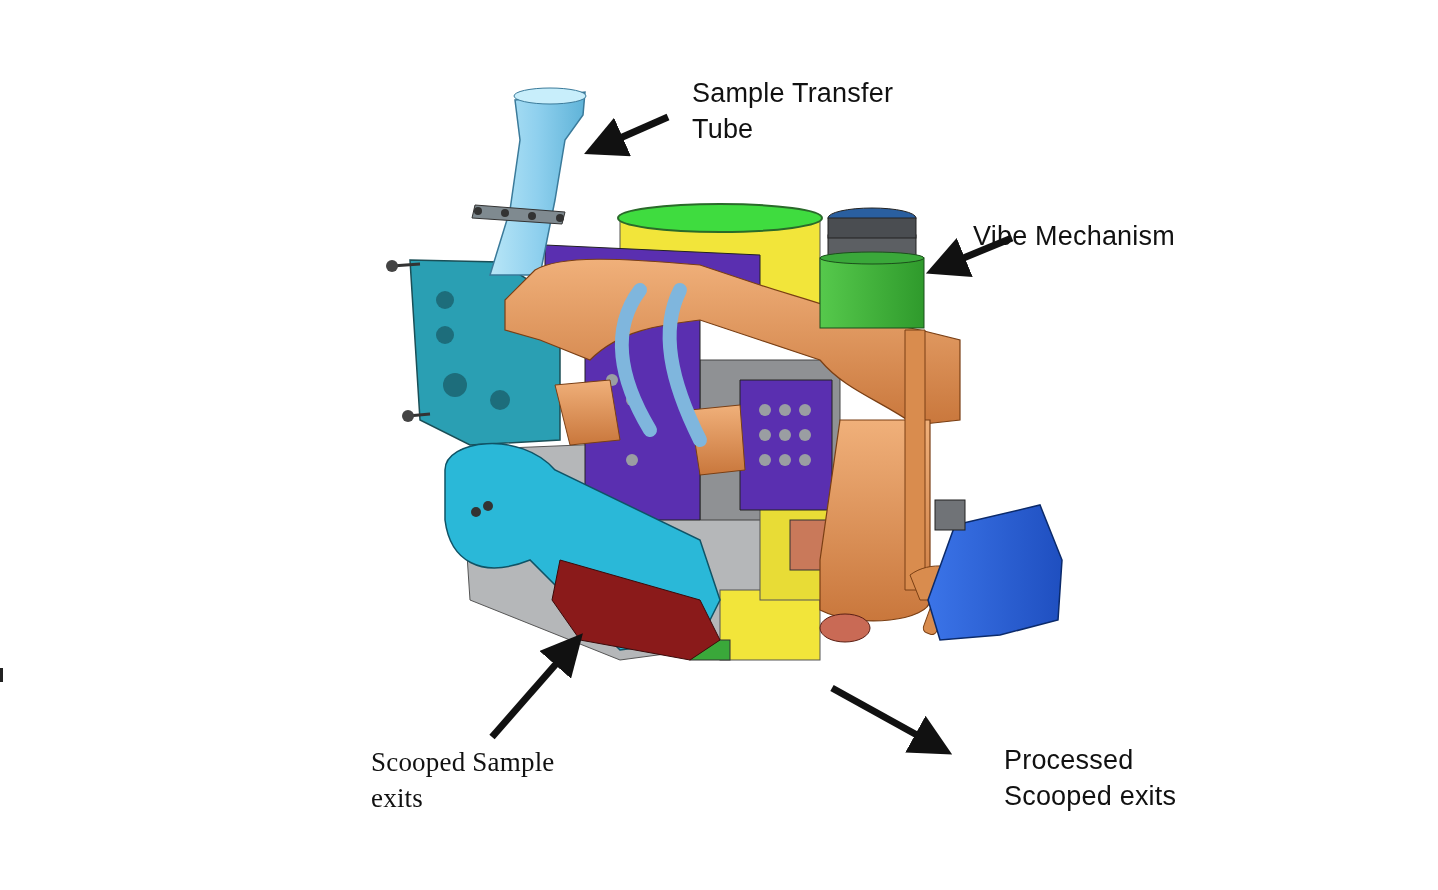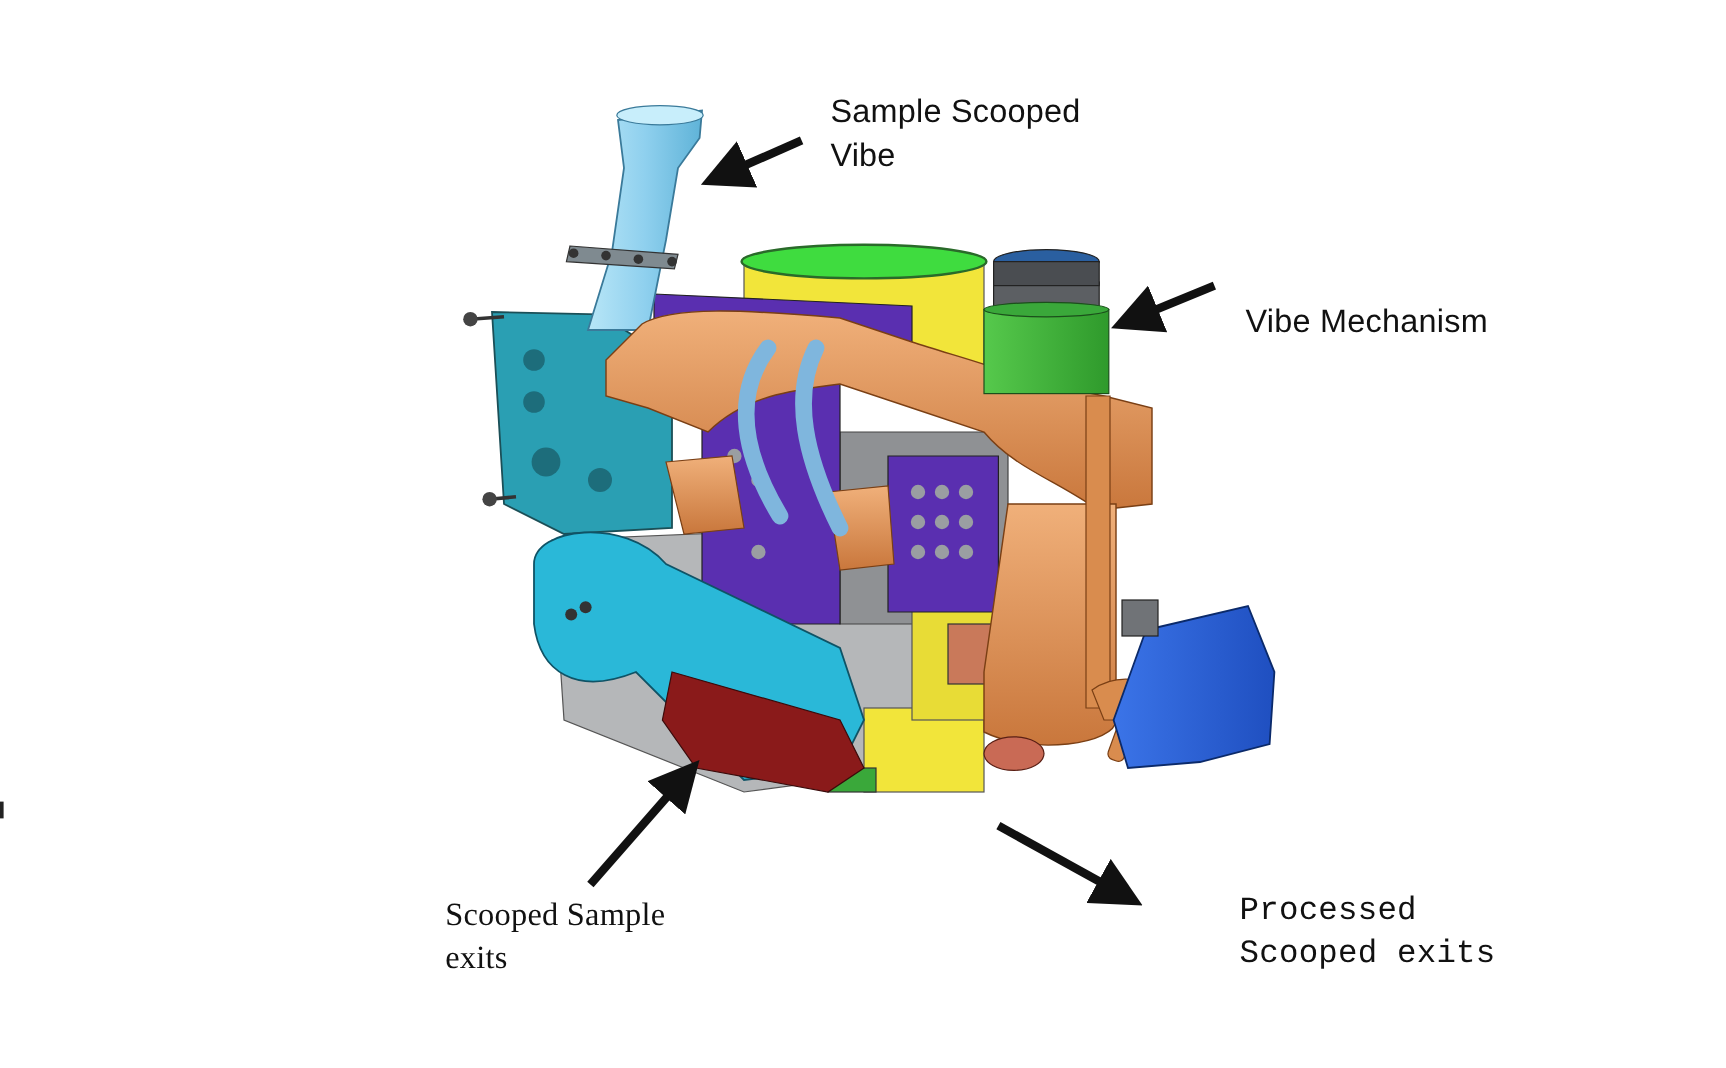--- a/index.html
+++ b/index.html
@@ -3,23 +3,23 @@
 <meta charset="utf-8">
 <style>
   html, body { margin: 0; padding: 0; background: #ffffff; }
   body { width: 1438px; height: 890px; position: relative; overflow: hidden;
          font-family: "Liberation Sans", "DejaVu Sans", sans-serif; color: #111; }
   .canvas { position: absolute; left: 0; top: 0; width: 1438px; height: 890px; }
   .label { position: absolute; font-size: 27px; line-height: 36px; color: #111;
            white-space: nowrap; letter-spacing: 0.2px; }
   .label span { display: block; }
   #lbl-transfer { left: 692px; top: 75px; }
-  #lbl-vibe { left: 1038px; top: 218px; margin-top: 32px; }
+  #lbl-vibe { left: 973px; top: 218px; }
   #lbl-scooped { left: 371px; top: 744px; font-family: Liberation Serif, serif; }
-  #lbl-processed { left: 1033px; top: 742px; font-family: Liberation Mono, monospace; }
+  #lbl-processed { left: 1004px; top: 742px; }
   .edge-mark { position: absolute; left: 0; top: 668px; width: 3px; height: 14px; background: #222; }
 </style>
 </head>
 <body>
 
 <div class="canvas">
   <svg width="1438" height="890" viewBox="0 0 1438 890" xmlns="http://www.w3.org/2000/svg">
     <defs>
       <marker id="ah" markerWidth="6" markerHeight="6" refX="3.2" refY="3" orient="auto" markerUnits="strokeWidth">
         <path d="M0,0 L6,3 L0,6 z" fill="#111"></path>
@@ -146,22 +146,22 @@
     <g stroke="#111" stroke-width="7" fill="none" stroke-linecap="butt">
       <line x1="668" y1="117" x2="602" y2="146" marker-end="url(#ah)"></line>
       <line x1="1012" y1="238" x2="944" y2="266" marker-end="url(#ah)"></line>
       <line x1="492" y1="737" x2="570" y2="648" marker-end="url(#ah)"></line>
       <line x1="832" y1="688" x2="935" y2="745" marker-end="url(#ah)"></line>
     </g>
   </svg>
 </div>
 
 <div class="label" id="lbl-transfer">
-  <span>Sample Scooped</span>
-  <span>Vibe</span>
+  <span>Sample Transfer</span>
+  <span>Tube</span>
 </div>
 
 <div class="label" id="lbl-vibe">
   <span>Vibe Mechanism</span>
 </div>
 
 <div class="label" id="lbl-scooped">
   <span>Scooped Sample</span>
   <span>exits</span>
 </div>

